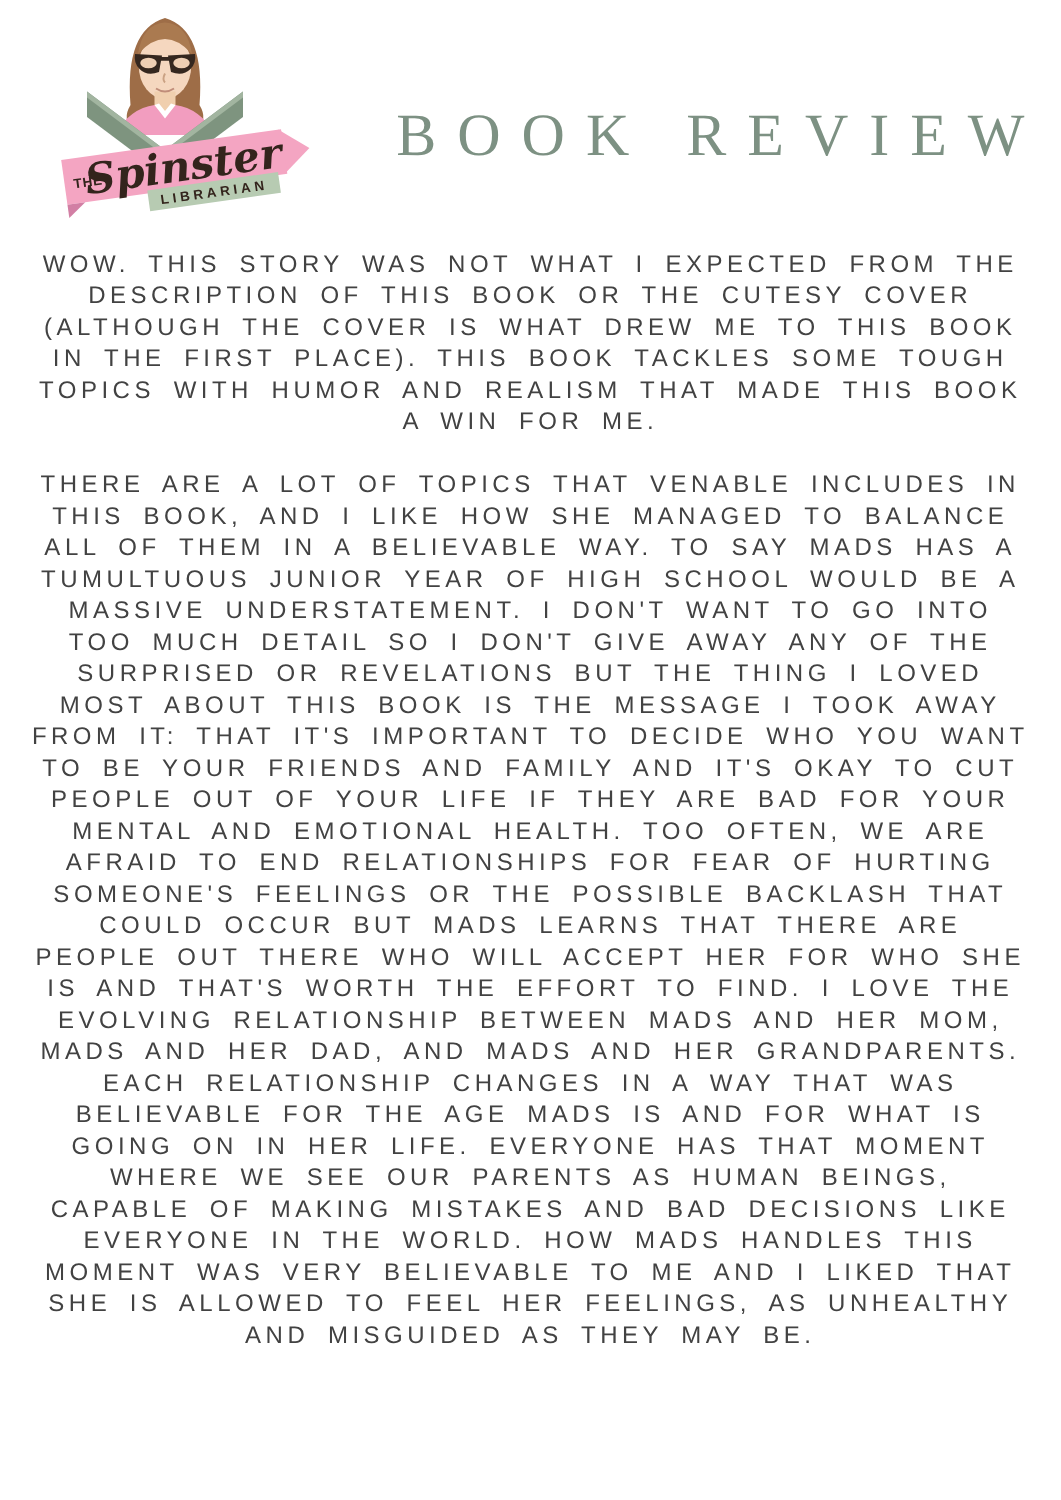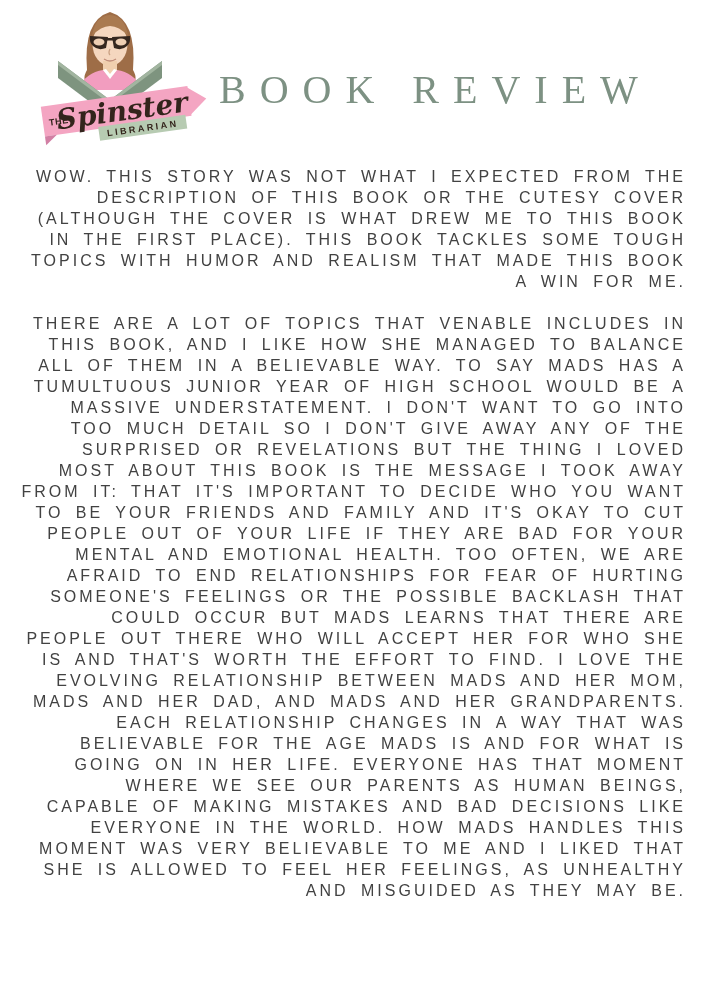--- a/index.html
+++ b/index.html
@@ -8,32 +8,32 @@
     position:relative; width:707px; height:1000px; margin:0 auto;
     background:#ffffff; overflow:hidden;
     font-family:"Liberation Sans", sans-serif;
   }
   .logo {
     position:absolute; left:40px; top:4px; width:168px; height:142px;
   }
   .logo svg { width:100%; height:100%; display:block; }
   .page-title {
     position:absolute; left:205px; right:10px; top:66px;
-    text-align:left;
+    text-align:right;
     font-family:"Liberation Serif", serif;
     font-weight:400;
     font-size:40px;
     letter-spacing:14px;
     text-indent:14px;
     color:#7d9183;
     white-space:nowrap;
   }
   .review-body {
     position:absolute; top:166px; left:21px; width:665px;
-    text-align:right;
+    text-align:center;
     color:#424242;
     font-size:16px;
     line-height:21px;
     letter-spacing:3px;
     word-spacing:5px;
     text-transform:uppercase;
   }
   .review-body p { margin:0 0 21px 0; }
   .banner-script {
     font-family:"DejaVu Serif", serif;

